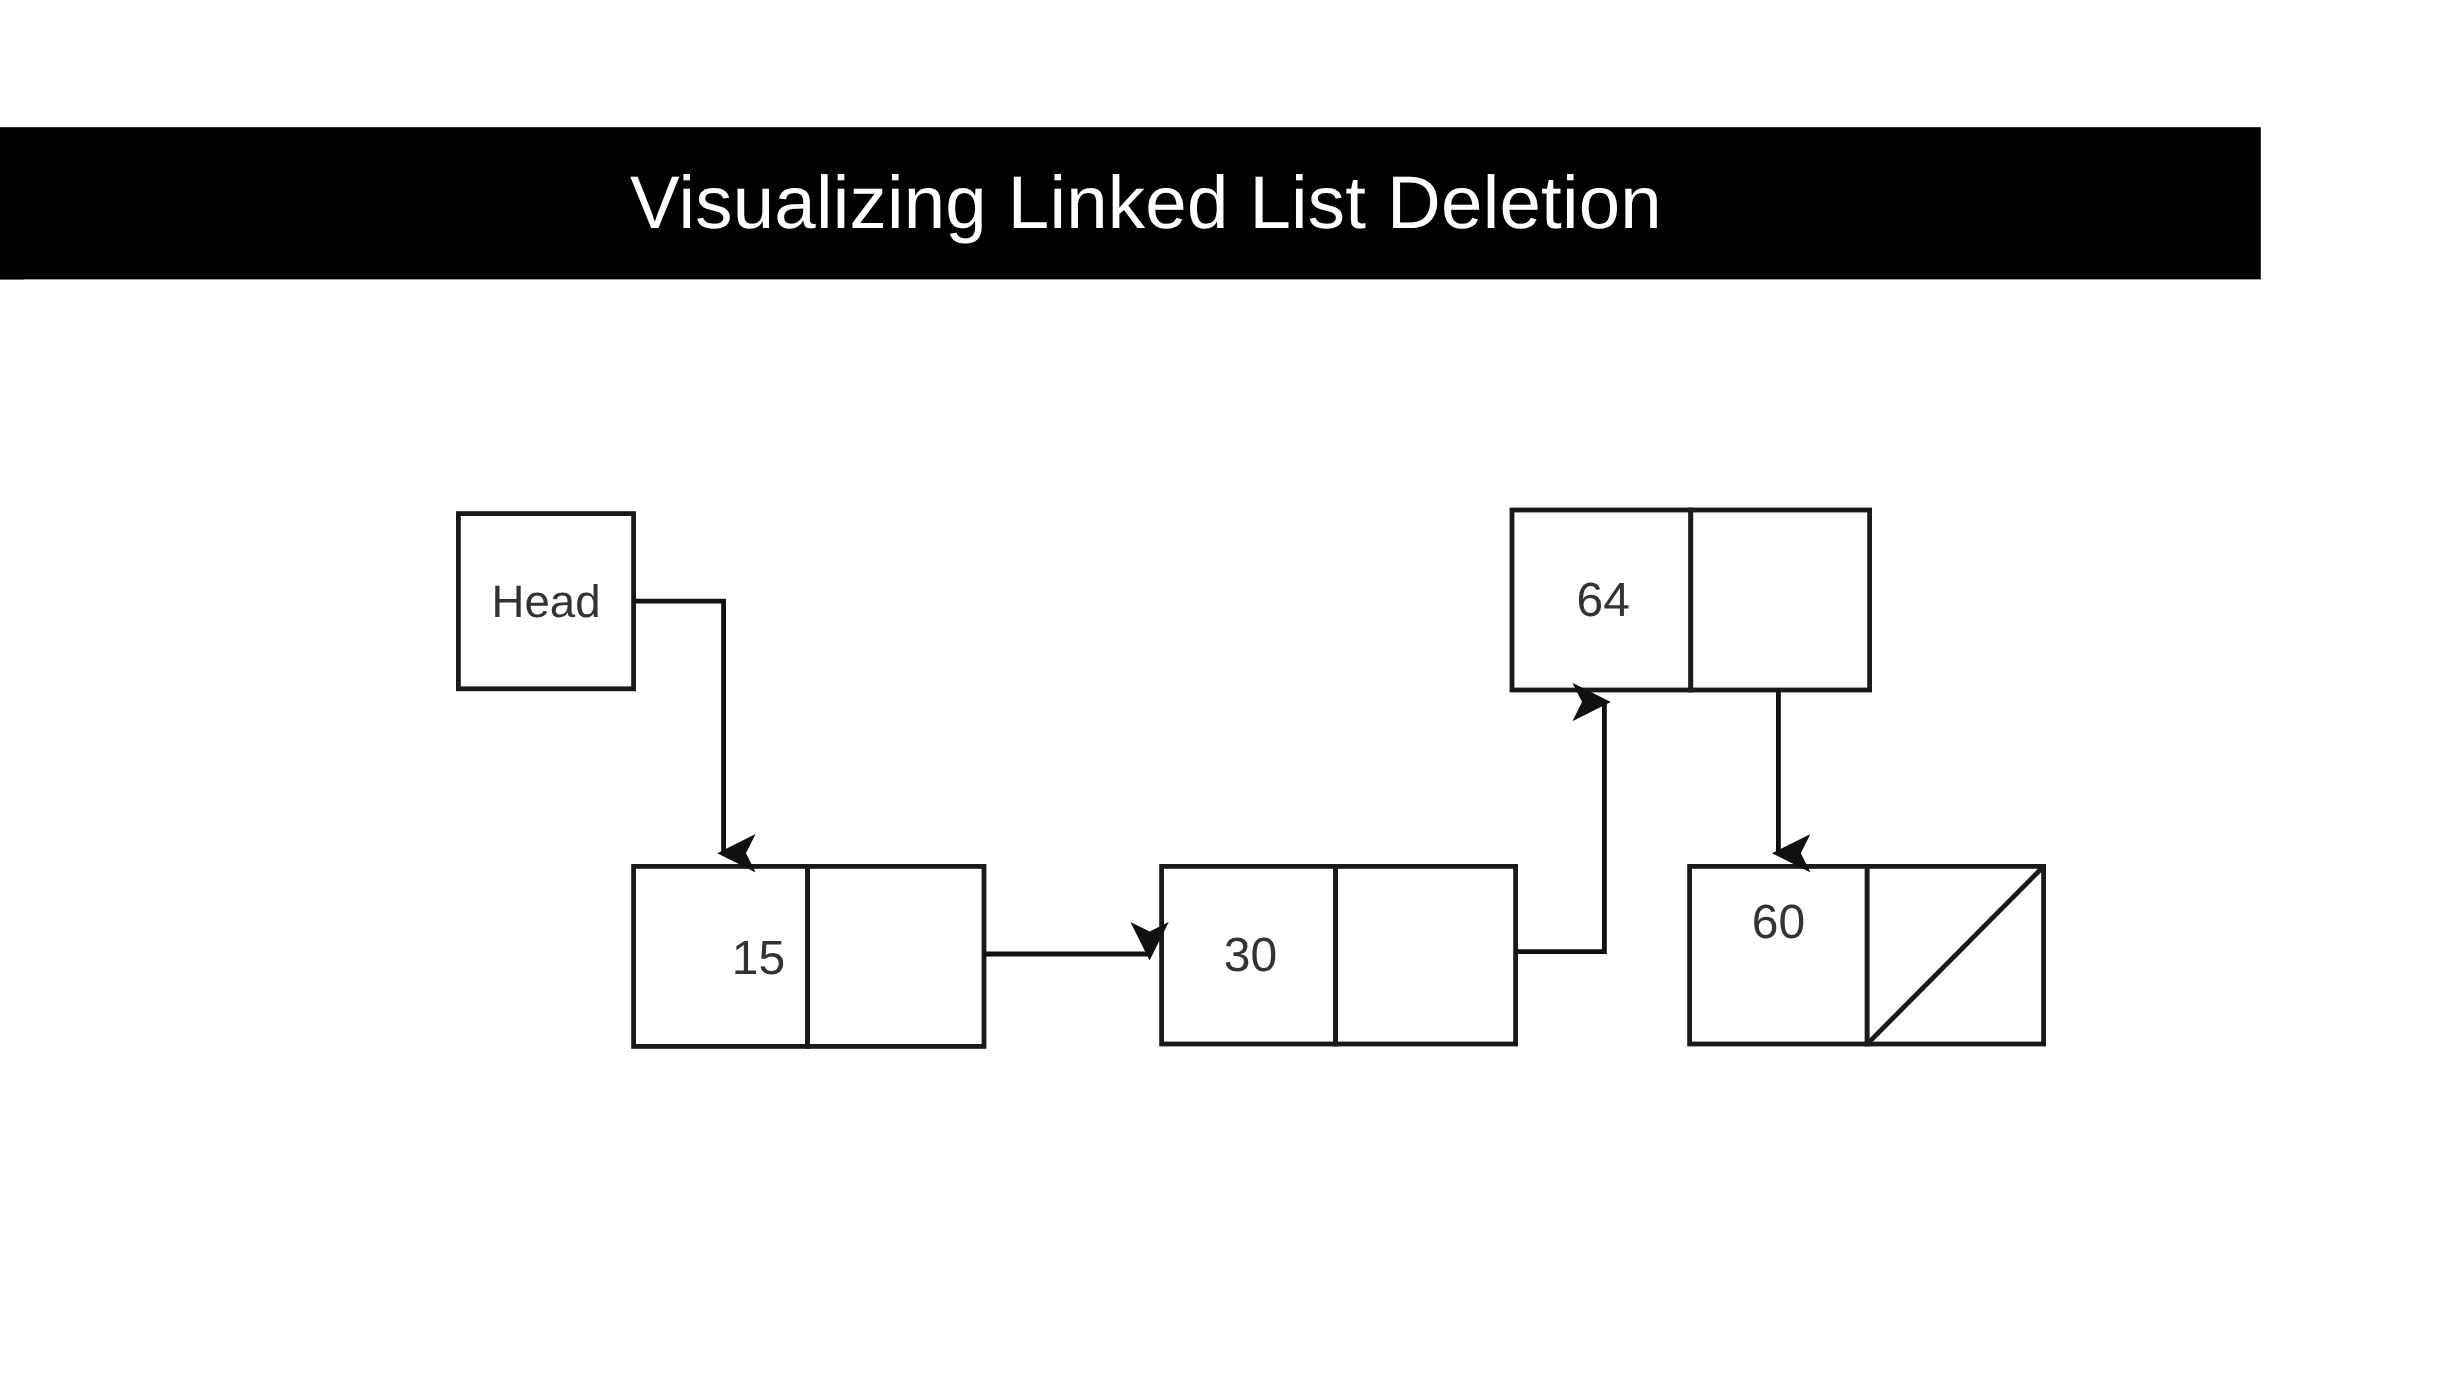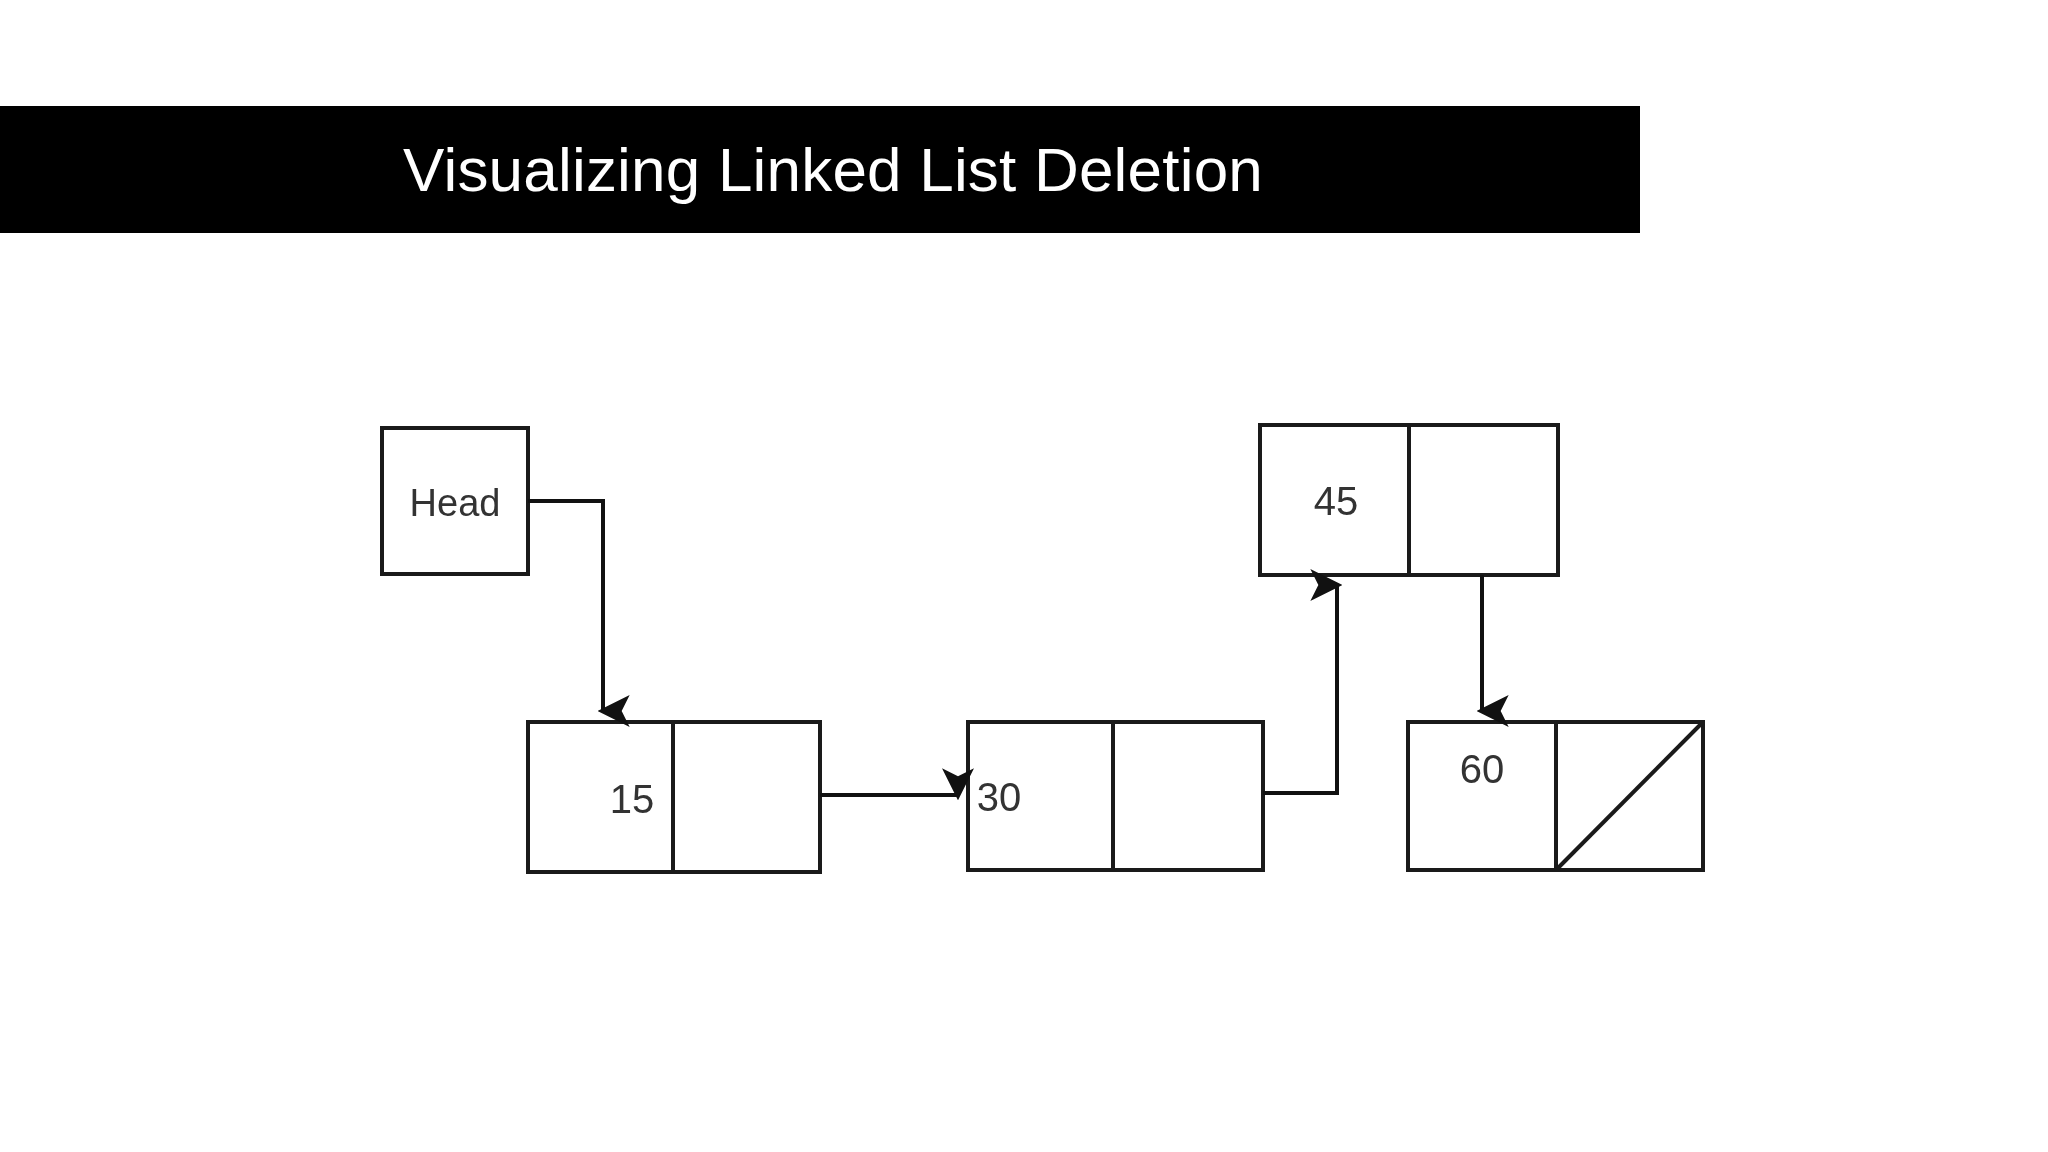--- a/index.html
+++ b/index.html
@@ -17,21 +17,21 @@
     position: relative;
     width: 2048px;
     height: 1152px;
     background: #ffffff;
   }
   
   #title-bar {
     position: absolute;
     left: 0;
     top: 106px;
-    width: 1640px;
+    width: 1884px;
     height: 127px;
     background: #000000;
     display: flex;
     align-items: center;
     justify-content: center;
   }
   #title-text {
     color: #ffffff;
     font-family: "Liberation Sans", sans-serif;
     font-size: 62px;
@@ -118,20 +118,20 @@
 
       <path d="M 1243 560 L 1317 560 L 1317 352" fill="none" stroke="#111111" stroke-width="4" marker-end="url(#arrow-down)"></path>
 
       <path d="M 1462 342 L 1462 478" fill="none" stroke="#111111" stroke-width="4" marker-end="url(#arrow-down)"></path>
     </svg>
 
     <div class="node-label head-label" style="left:435px; top:270px;">Head</div>
 
     <div class="node-label" style="left:612px; top:566px;">15</div>
 
-    <div class="node-label" style="left:979px; top:564px;text-align:center;">30</div>
+    <div class="node-label" style="left:1022px; top:564px;text-align:center;">30</div>
 
-    <div class="node-label" style="left:1316px; top:268px;">45</div>
+    <div class="node-label" style="left:1316px; top:268px;">64</div>
 
     <div class="node-label" style="left:1462px; top:536px;">60</div>
 
   </div>
 </div>
 
 </body></html>

